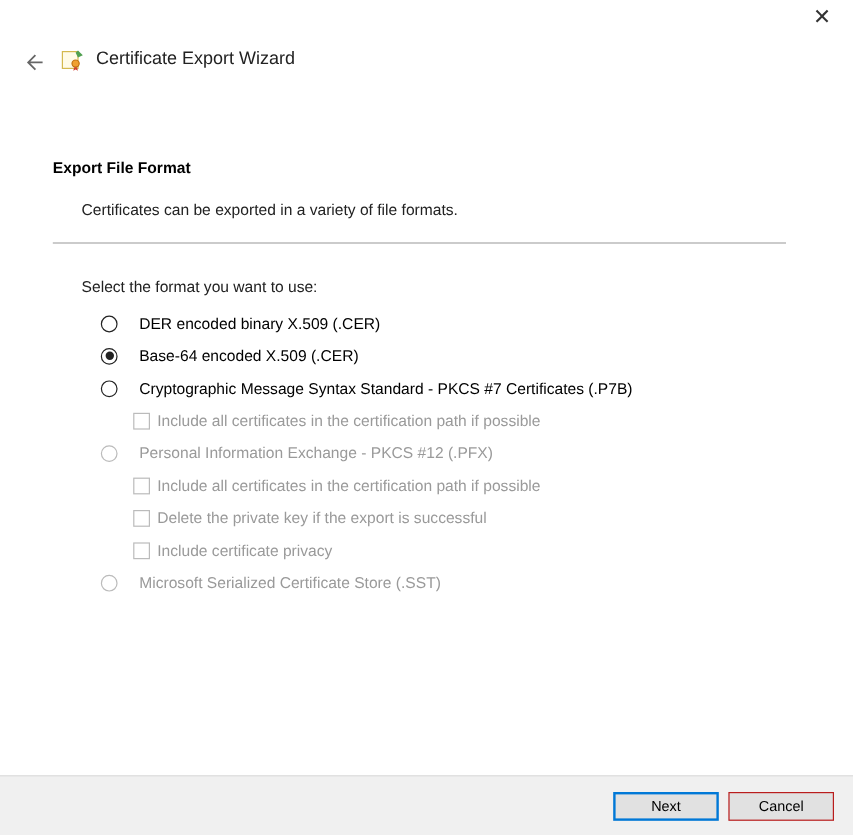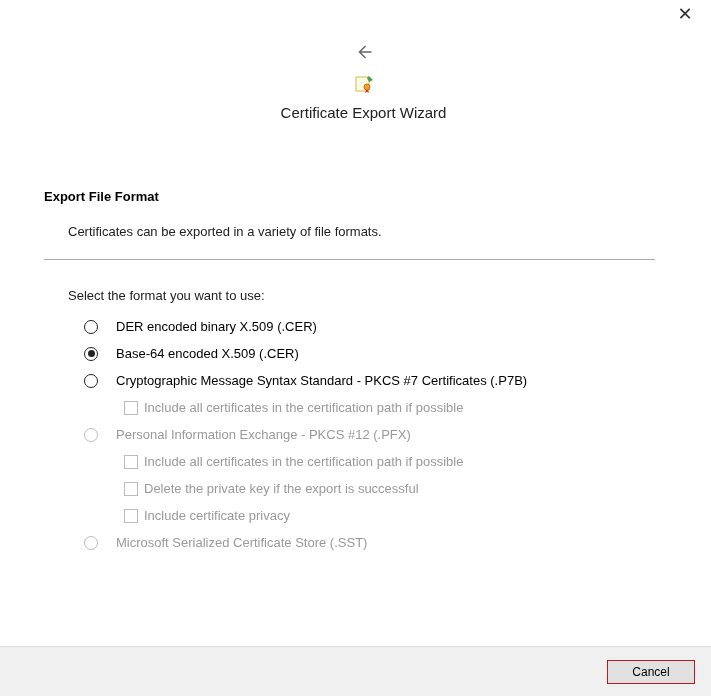--- a/index.html
+++ b/index.html
@@ -23,24 +23,22 @@
     .close-x {
       font-size: 18px;
       width: 36px;
       text-align: center;
       line-height: 20px;
       color: #333;
       cursor: pointer;
     }
     .header-row {
       display: flex;
-      align-items: center;
       padding: 6px 0 0 16px;
       gap: 10px;
-      flex-direction: column;
     }
     .back-arrow {
       width: 24px;
       height: 24px;
       display: flex;
       align-items: center;
       justify-content: center;
       color: #555;
       cursor: pointer;
     }
@@ -103,21 +101,21 @@
       content: "";
       width: 7px;
       height: 7px;
       background: #222;
       border-radius: 50%;
     }
     .checkbox-row {
       display: flex;
       align-items: center;
       gap: 6px;
-      margin: 0 0 12px 40px;
+      margin: 0 0 12px 27px;
       font-size: 13px;
     }
     .checkbox {
       width: 14px;
       height: 14px;
       border: 1.5px solid #bbb;
       flex-shrink: 0;
     }
     .disabled-text { color: #9a9a9a; }
     .footer {
@@ -219,16 +217,19 @@
 
     <div class="radio-row disabled-text">
       <span class="radio disabled"></span>
       <span>Microsoft Serialized Certificate Store (.SST)</span>
     </div>
 
   </div>
 </div>
 
 <div class="footer">
+  <div class="btn primary">
+    <span>Next</span>
+  </div>
   <div class="btn">
     <span>Cancel</span>
   </div>
 </div>
 
 </body></html>

